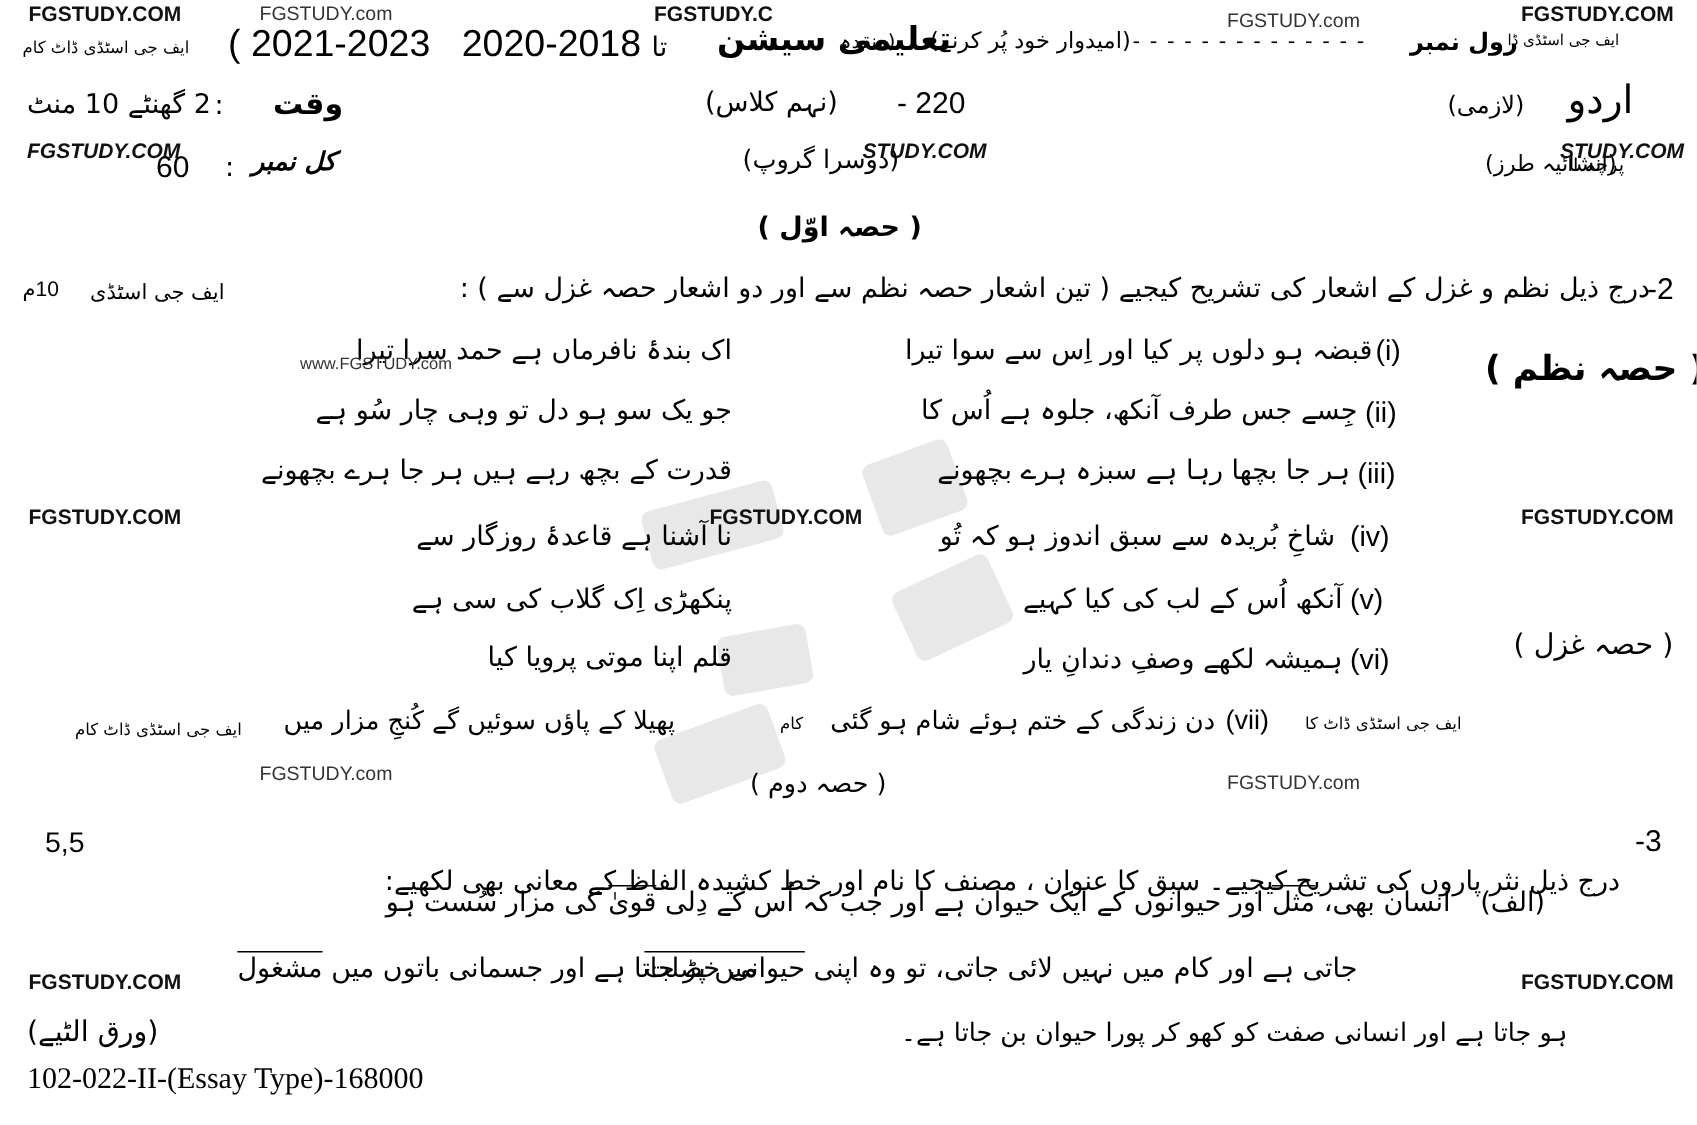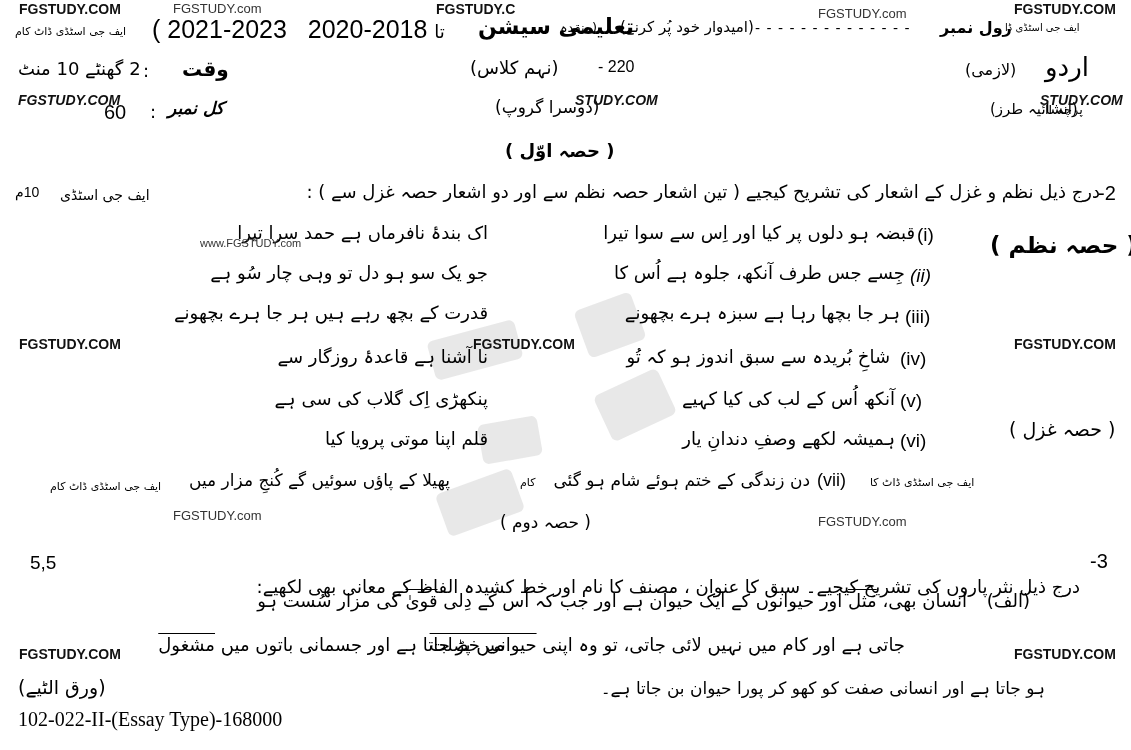--- a/index.html
+++ b/index.html
@@ -46,21 +46,21 @@
 <div class="abs" style="left:755px;top:20px;font-size:14px;letter-spacing:1px;">- - - - - - - - - - - - - -</div>
 <div class="abs ur" style="left:940px;top:18px;font-size:16px;font-weight:bold;">رول نمبر</div>
 <div class="abs ur" style="left:1005px;top:22px;font-size:10px;">ایف جی اسٹڈی ڈا</div>
 
 <div class="abs ur" style="left:18px;top:58px;font-size:18px;">
   <span>2 گھنٹے 10 منٹ</span>
 </div>
 <div class="abs" style="left:143px;top:60px;font-size:18px;">:</div>
 <div class="abs ur" style="left:182px;top:57px;font-size:20px;font-weight:bold;">وقت</div>
 <div class="abs ur" style="left:470px;top:57px;font-size:18px;">(نہم کلاس)</div>
-<div class="abs num" style="left:598px;top:58px;font-size:16px;direction:rtl;unicode-bidi:bidi-override;text-align:right;">022 -</div>
+<div class="abs num" style="left:598px;top:58px;font-size:20px;direction:rtl;unicode-bidi:bidi-override;text-align:right;">022 -</div>
 <div class="abs ur" style="left:965px;top:60px;font-size:16px;">(لازمی)</div>
 <div class="abs ur" style="left:1045px;top:52px;font-size:26px;">اردو</div>
 
 <div class="abs wm-bold-it" style="left:18px;top:92px;">FGSTUDY.COM</div>
 <div class="abs num" style="left:104px;top:101px;font-size:20px;">60</div>
 <div class="abs" style="left:150px;top:101px;font-size:18px;">:</div>
 <div class="abs ur" style="left:168px;top:98px;font-size:17px;font-weight:bold;font-style:italic;">کل نمبر</div>
 <div class="abs ur" style="left:495px;top:97px;font-size:17px;">(دوسرا گروپ)</div>
 <div class="abs wm-bold-it" style="left:575px;top:92px;">STUDY.COM</div>
 <div class="abs ur" style="left:990px;top:100px;font-size:15px;">(انشائیہ طرز)</div>
@@ -84,21 +84,21 @@
 
 <div>
 
   <div class="abs ur" style="left:158px;top:222px;font-size:18px;width:330px;text-align:right;">اک بندۂ نافرماں ہے حمد سرا تیرا</div>
   <div class="abs wm-thin" style="left:200px;top:237px;font-size:11px;">www.FGSTUDY.com</div>
   <div class="abs ur" style="left:565px;top:222px;font-size:18px;width:350px;text-align:right;">قبضہ ہو دلوں پر کیا اور اِس سے سوا تیرا</div>
   <div class="abs roman" style="left:917px;top:224px;">(i)</div>
 
   <div class="abs ur" style="left:158px;top:262px;font-size:18px;width:330px;text-align:right;">جو یک سو ہو دل تو وہی چار سُو ہے</div>
   <div class="abs ur" style="left:565px;top:262px;font-size:18px;width:340px;text-align:right;">جِسے جس طرف آنکھ، جلوہ ہے اُس کا</div>
-  <div class="abs roman" style="left:910px;top:265px;font-style:italic;">(ii)</div>
+  <div class="abs roman" style="left:910px;top:265px;">(ii)</div>
 
   <div class="abs ur" style="left:158px;top:302px;font-size:18px;width:330px;text-align:right;">قدرت کے بچھ رہے ہیں ہر جا ہرے بچھونے</div>
   <div class="abs ur" style="left:565px;top:302px;font-size:18px;width:335px;text-align:right;">ہر جا بچھا رہا ہے سبزہ ہرے بچھونے</div>
   <div class="abs roman" style="left:905px;top:306px;">(iii)</div>
 
   <div class="abs wm-bold" style="left:19px;top:336px;">FGSTUDY.COM</div>
   <div class="abs wm-bold" style="left:473px;top:336px;">FGSTUDY.COM</div>
   <div class="abs wm-bold" style="left:1014px;top:336px;">FGSTUDY.COM</div>
 
   <div class="abs ur" style="left:158px;top:346px;font-size:18px;width:330px;text-align:right;">نا آشنا ہے قاعدۂ روزگار سے</div>

